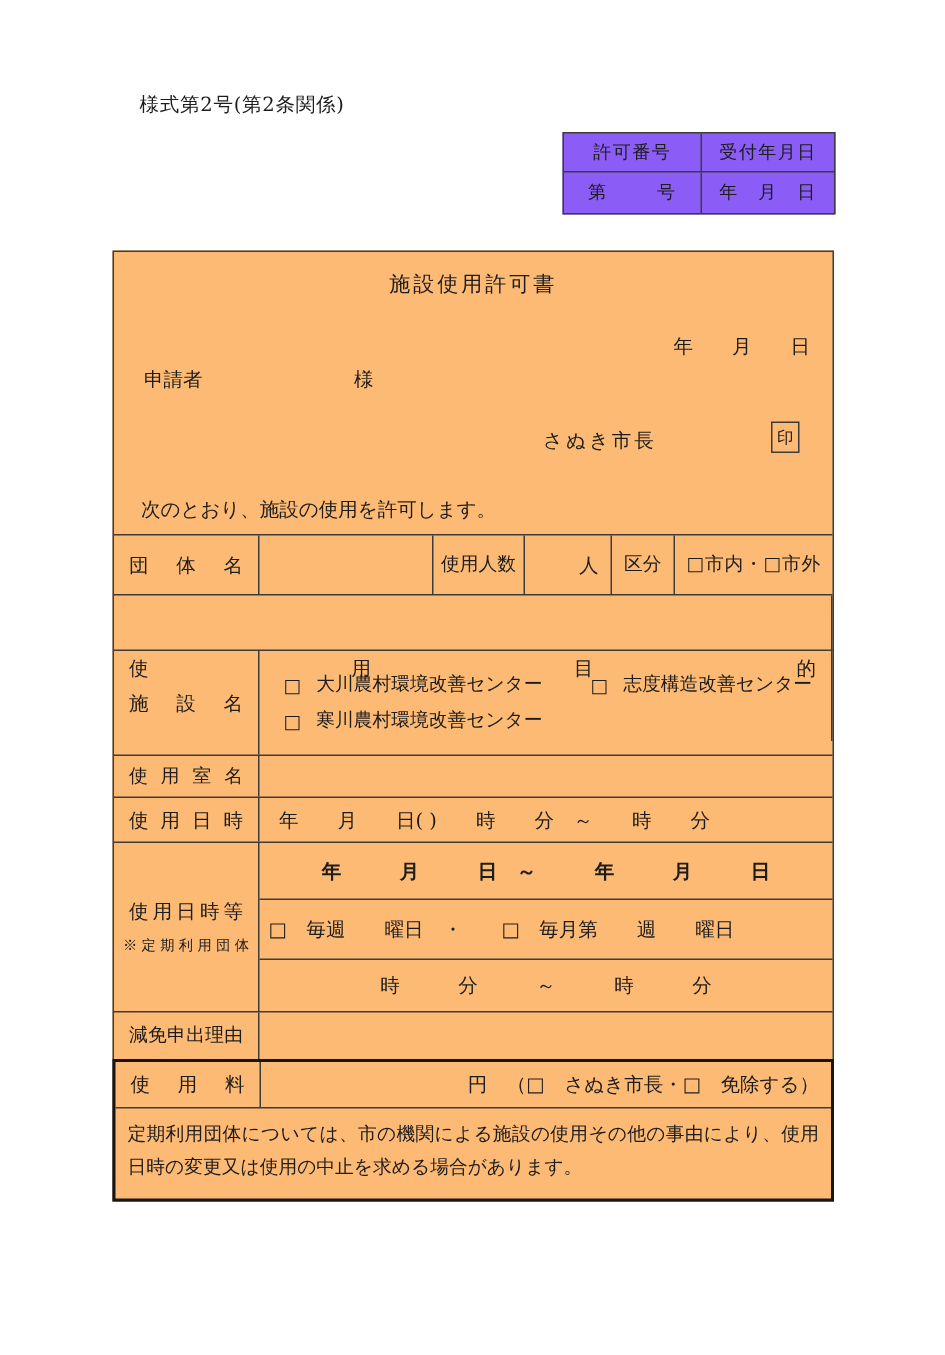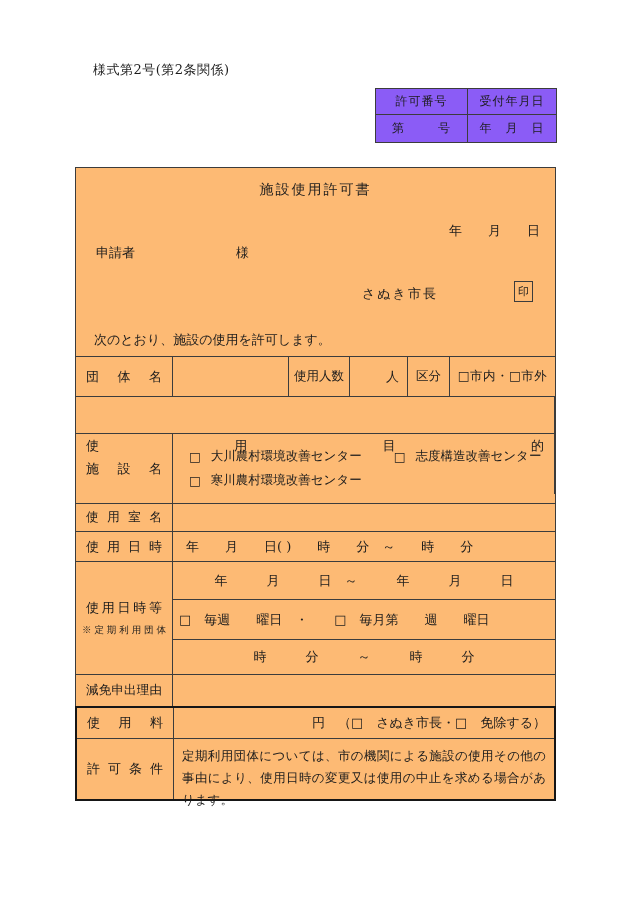--- a/index.html
+++ b/index.html
@@ -63,21 +63,21 @@
   .fac-opt{display:flex;align-items:center;}
   .cb{margin-right:10px;}
 
   .r-room{height:28px;font-size:12.5px;}
   .r-datetime{height:30px;}
   .dt-cell{flex:1;padding-left:13px;}
 
   .r-schedule{height:113px;}
   .sched-right{flex:1;display:flex;flex-direction:column;}
   .sub{display:flex;align-items:center;justify-content:center;box-sizing:border-box;}
-  .sub1{height:37px;}
+  .sub1{height:37px;font-weight:bold;}
   .sub2{height:40px;border-top:1px solid var(--bc);justify-content:flex-start;padding-left:6px;}
   .sub3{flex:1;border-top:1px solid var(--bc);}
   .sched-note{font-size:9.5px;margin-top:7px;padding:0 6px;}
 
   .r-exempt{height:32px;font-size:12.5px;}
 
   
   .bottom-wrap{margin:0 -1px -1px -1px;border:2px solid var(--tk);}
   .r-fee{height:30px;border-top:none;}
   .fee-cell{flex:1;justify-content:flex-end;padding-right:8px;}
@@ -193,21 +193,18 @@
     </div>
 
     <div class="bottom-wrap">
       <div class="row r-fee">
         <div class="lbl">
           <div class="jl">使用料</div>
         </div>
         <div class="cell fee-cell">円　（□　さぬき市長・□　免除する）</div>
       </div>
       <div class="row r-cond">
-        <div class="lbl">
-          <div class="jl">許可条件</div>
-        </div>
         <div class="cond-cell">定期利用団体については、市の機関による施設の使用その他の事由により、使用日時の変更又は使用の中止を求める場合があります。</div>
       </div>
     </div>
 
   </div>
 </div>
 
 </body></html>

